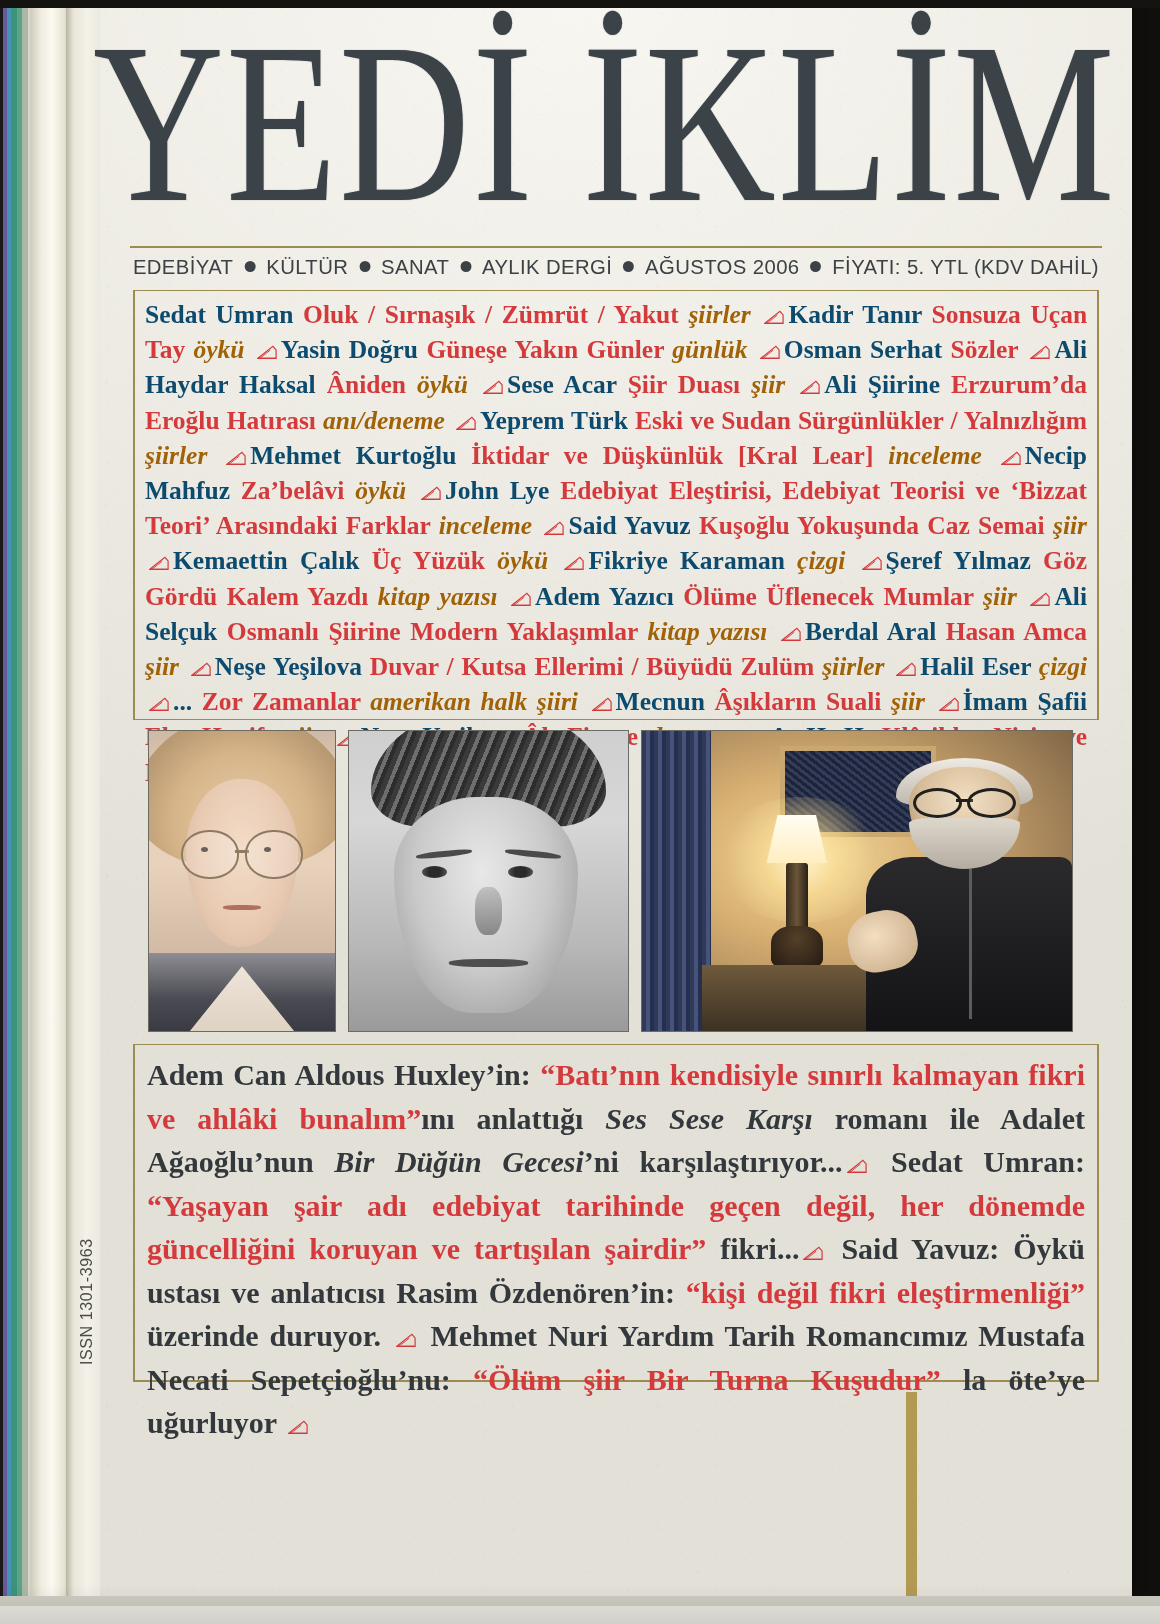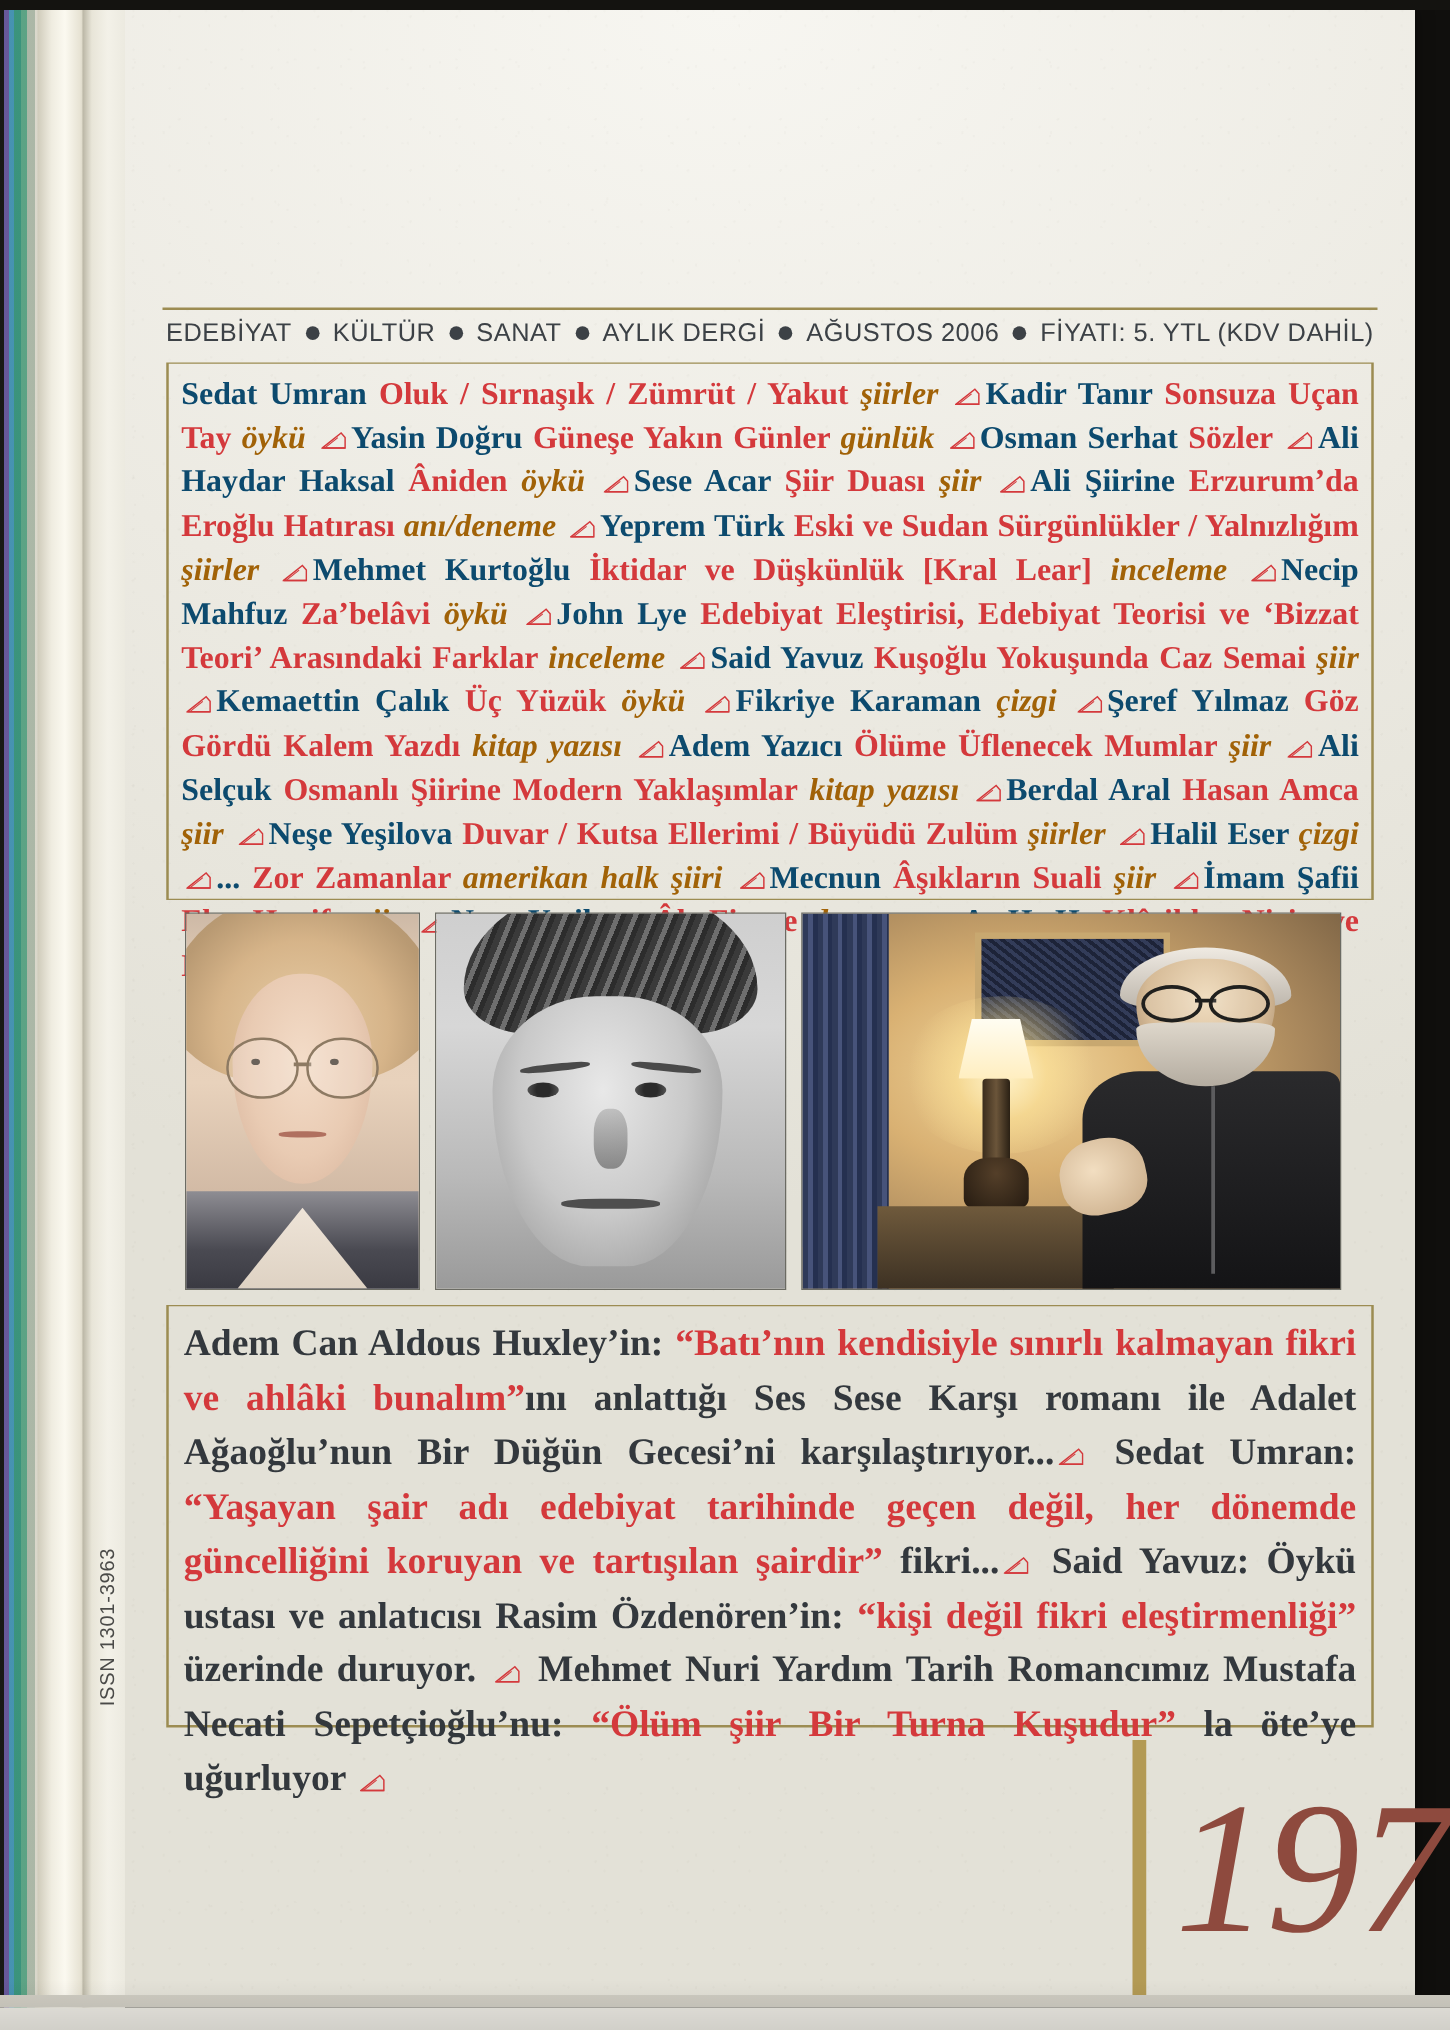--- a/index.html
+++ b/index.html
@@ -225,21 +225,21 @@
     box-sizing:border-box;padding:8px 12px 6px 12px;
     color:#33383d;
   }
   .editorial .flow{
     font-family:"Liberation Serif", serif;
     font-size:30px;line-height:43.5px;font-weight:700;
     text-align:justify;text-justify:inter-word;
   }
   .ed-dk{color:#33383d;font-weight:700;margin-top:32px;}
   .ed-rd{color:#d4393c;font-weight:700;}
-  .ed-it{color:#33383d;font-weight:700;}
+  .ed-it{color:#33383d;font-weight:700;font-style:italic;}
 
   
   .goldbar{position:absolute;left:906px;top:1392px;width:11px;height:206px;background:#b39a54;}
   .issueno{
     position:absolute;left:940px;top:1400px;width:170px;height:190px;
     font-family:"Liberation Serif", serif;font-style:italic;font-weight:400;
     font-size:150px;line-height:190px;color:#8e4a3e;letter-spacing:-2px;
     text-align:left;
   }
   .issn{
@@ -262,20 +262,23 @@
     <div class="paper-noise"></div>
   </div>
 
   <div class="spine">
     <div class="fringe"></div>
     <div class="gutter"></div>
     <div class="crease"></div>
   </div>
   <div class="topedge"></div>
 
+  <div class="masthead">
+    <div class="t">YEDİ İKLİM</div>
+  </div>
 
   <div class="rule-gold" style="left:130px;top:246px;width:972px;"></div>
 
   <div class="strap">
     <span class="seg">EDEBİYAT</span>
     <span class="dot"></span>
     <span class="seg">KÜLTÜR</span>
     <span class="dot"></span>
     <span class="seg">SANAT</span>
     <span class="dot"></span>
@@ -454,19 +457,18 @@
             <path d="M3.2 14.4 L14.6 5.4" fill="none" stroke="#d4393c" stroke-width="1"></path>
             <path d="M1 14.4 L21 14.4" fill="none" stroke="#d4393c" stroke-width="1.3"></path>
           </svg></span><span class="ed-dk"> Mehmet Nuri Yardım Tarih Romancımız Mustafa Necati Sepetçioğlu’nu: </span><span class="ed-rd">“Ölüm şiir Bir Turna Kuşudur”</span><span class="ed-dk"> la öte’ye uğurluyor </span><span class="nib"><svg viewBox="0 0 22 16" width="20" height="15">
             <path d="M1 14.4 L17.5 1.2 L21 5.2 L21 14.4 Z" fill="none" stroke="#d4393c" stroke-width="1.3"></path>
             <path d="M3.2 14.4 L14.6 5.4" fill="none" stroke="#d4393c" stroke-width="1"></path>
             <path d="M1 14.4 L21 14.4" fill="none" stroke="#d4393c" stroke-width="1.3"></path>
           </svg></span></div>
   </div>
 
   <div class="goldbar"></div>
-  <div class="issueno">197</div>
   <div class="issn">ISSN 1301-3963</div>
 
   <div class="botedge2"></div>
   <div class="botedge"></div>
   <div class="scanshadow"></div>
 </div>
 
 </body></html>

